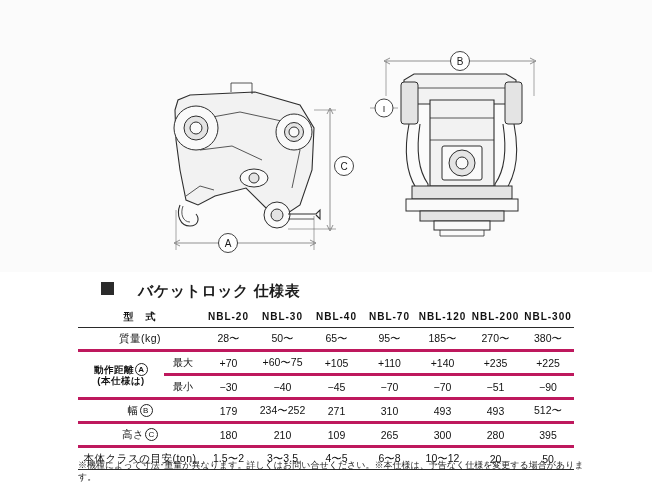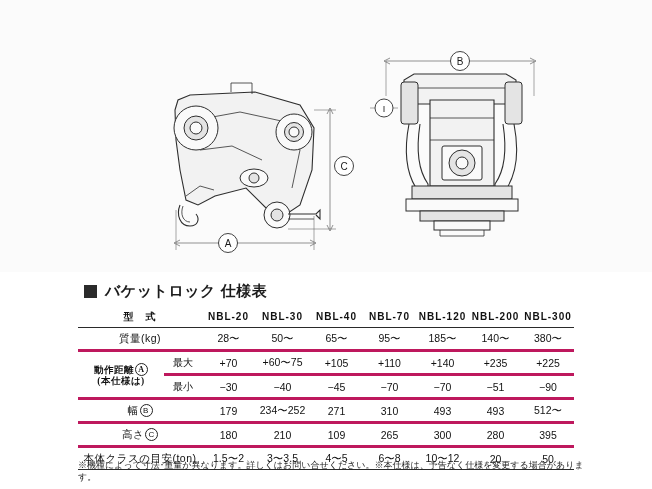--- a/index.html
+++ b/index.html
@@ -27,25 +27,24 @@
     height: 272px;
     background: #fbfbfb;
     overflow: hidden;
   }
   .drawing-area svg {
     display: block;
   }
   
   .section-head {
     position: absolute;
-    left: 84px;
+    left: 101px;
     top: 282px;
     display: flex;
-    align-items: center;
-    gap: 8px;
+    gap: 24px;
   }
   .sq-bullet {
     width: 13px;
     height: 13px;
     background: #2b2b2b;
     display: inline-block;
   }
   .section-title {
     font-size: 15px;
     font-weight: bold;
@@ -92,21 +91,20 @@
     letter-spacing: 0.5px;
   }
   .sub-cell {
     font-size: 10px;
     font-weight: bold;
   }
   .two-line {
     line-height: 1.15;
     font-size: 9.5px;
     font-weight: bold;
-    font-family: Liberation Serif, serif;
   }
   .circ {
     display: inline-block;
     border: 1px solid #222;
     border-radius: 50%;
     width: 11px;
     height: 11px;
     line-height: 11px;
     font-size: 8px;
     text-align: center;
@@ -268,21 +266,21 @@
           <td>NBL-300</td>
         </tr>
 
         <tr>
           <td colspan="2" class="lbl">質量(kg)</td>
           <td>28〜</td>
           <td>50〜</td>
           <td>65〜</td>
           <td>95〜</td>
           <td>185〜</td>
-          <td>140〜</td>
+          <td>270〜</td>
           <td>380〜</td>
         </tr>
 
         <tr>
           <td rowspan="2" class="lbl">
             <div class="two-line">
               <div><span>動作距離</span><span class="circ">A</span></div>
               <div><span>(本仕様は)</span></div>
             </div>
           </td>

